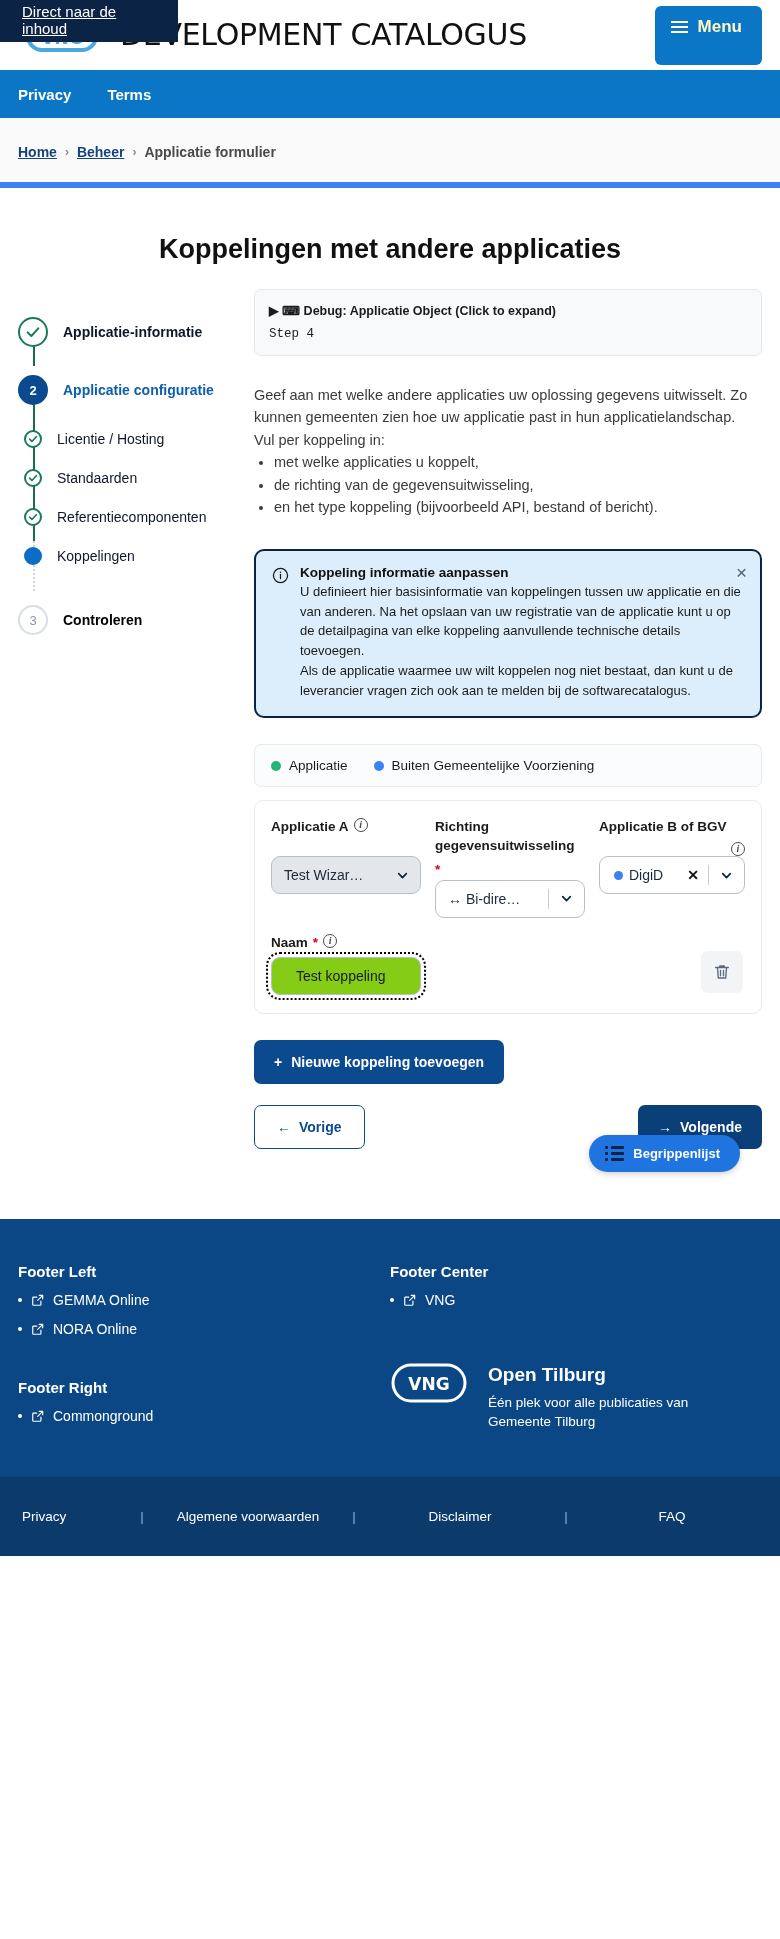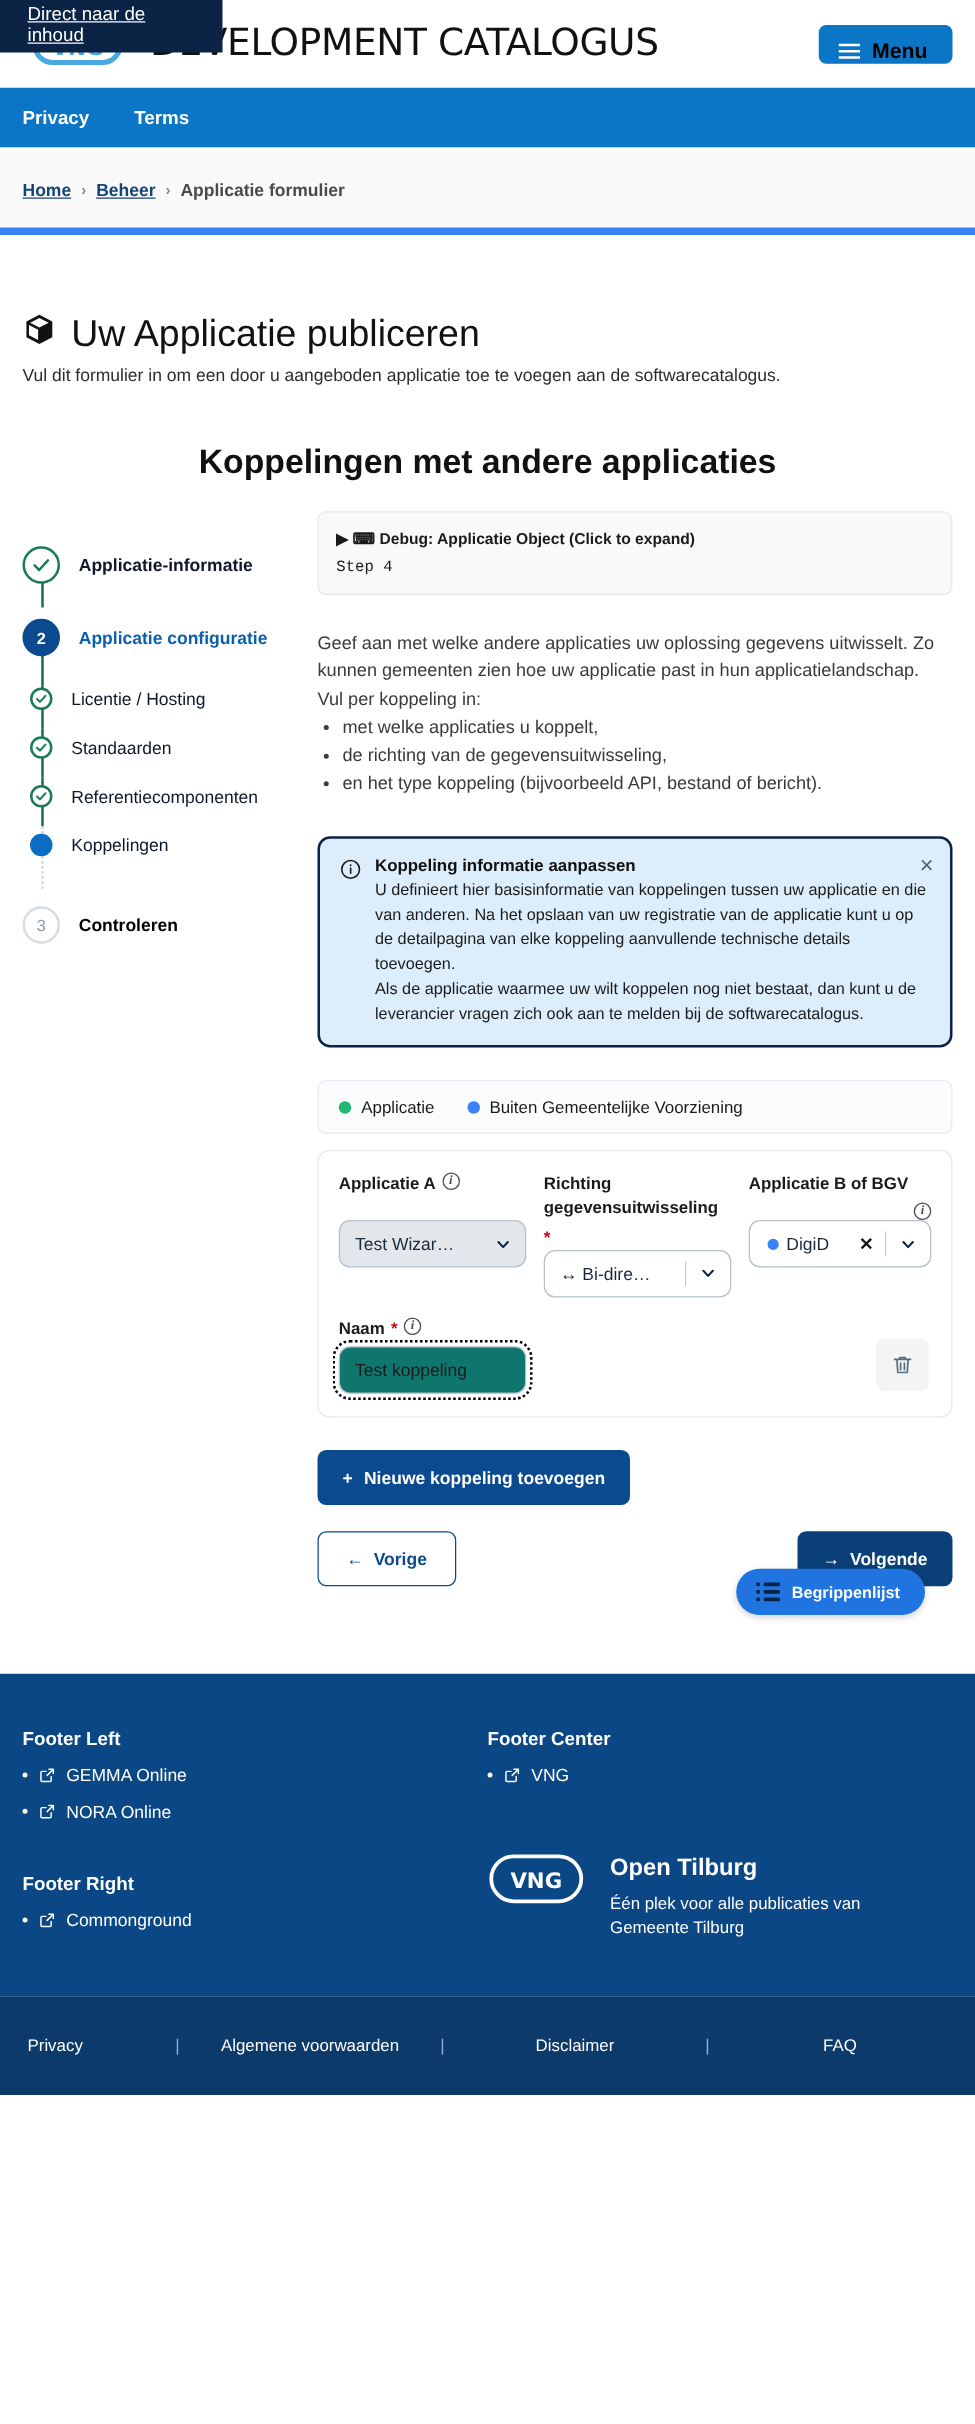--- a/index.html
+++ b/index.html
@@ -52,26 +52,26 @@
     font-weight: 400;
     letter-spacing: -0.3px;
     color: #111111;
     white-space: nowrap;
     flex: 1 1 auto;
     line-height: 1;
     font-family: "DejaVu Sans", sans-serif;
   }
   .menu-button {
     background: #0b76c5;
-    color: #000000;
+    color: #fef9c3;
     border: none;
     border-radius: 6px;
     font-size: 17px;
     font-weight: 700;
-    padding: 11px 20px 0 16px;
+    padding: 11px 20px 28px 16px;
     display: flex;
     align-items: center;
     gap: 10px;
     cursor: pointer;
     flex: 0 0 auto;
   }
   .hamburger { display:inline-flex; flex-direction:column; gap:3px; }
   .hamburger i { display:block; width:17px; height:2px; background:#fff; }
 
   
@@ -271,27 +271,27 @@
   .select .caret { padding: 0 11px; display:flex; align-items:center; color:#0b2344; }
   .sel-dot { width:9px; height:9px; border-radius:50%; background:#3b82f6; display:inline-block; margin-right:6px; flex:0 0 9px; }
 
   .name-row { display:flex; align-items: flex-end; justify-content: space-between; margin-top: 16px; }
   .name-field { width: 150px; }
   .text-input {
     height: 38px;
     width: 150px;
     border: 1px solid #b7c0cb;
     border-radius: 9px;
-    padding: 0 12px;
+    padding: 0 24px;
     font-size: 14px;
     color:#1b1b1b;
     font-family: "Liberation Sans", sans-serif;
     outline: 2px dotted #000;
     outline-offset: 3px;
-    background:#0f766e;
+    background:#84cc16;
   }
   .trash-btn {
     width: 42px; height: 42px;
     border-radius: 7px;
     background: #f2f4f6;
     border: none;
     display:flex; align-items:center; justify-content:center;
     cursor:pointer;
     color:#5b6b7d;
     margin-bottom: 2px;
@@ -412,31 +412,20 @@
   <div class="breadcrumb">
     <a>Home</a>
     <span class="sep">›</span>
     <a>Beheer</a>
     <span class="sep">›</span>
     <span class="current">Applicatie formulier</span>
   </div>
 </div>
 
 <main id="main">
-  <div class="page-head">
-    <h1 class="page-title">
-      <span>
-        <svg width="27" height="27" viewBox="0 0 24 24" fill="#111" aria-hidden="true">
-          <path d="M12 1.6 2.8 6.4v11.2L12 22.4l9.2-4.8V6.4L12 1.6zm0 2.3 6.6 3.4L12 10.7 5.4 7.3 12 3.9zM4.6 8.9l6.5 3.4v7.3l-6.5-3.4V8.9z"></path>
-        </svg>
-      </span>
-      <span>Uw Applicatie publiceren</span>
-    </h1>
-    <p class="page-subtitle">Vul dit formulier in om een door u aangeboden applicatie toe te voegen aan de softwarecatalogus.</p>
-  </div>
 
   <h2 class="section-title">Koppelingen met andere applicaties</h2>
 
   <div class="wizard">
 
     <aside class="stepper">
       <div class="conn" style="top:29px;height:48px;"></div>
       <div class="conn" style="top:87px;height:48px;"></div>
       <div class="conn" style="top:135px;height:39px;"></div>
       <div class="conn" style="top:174px;height:39px;"></div>

